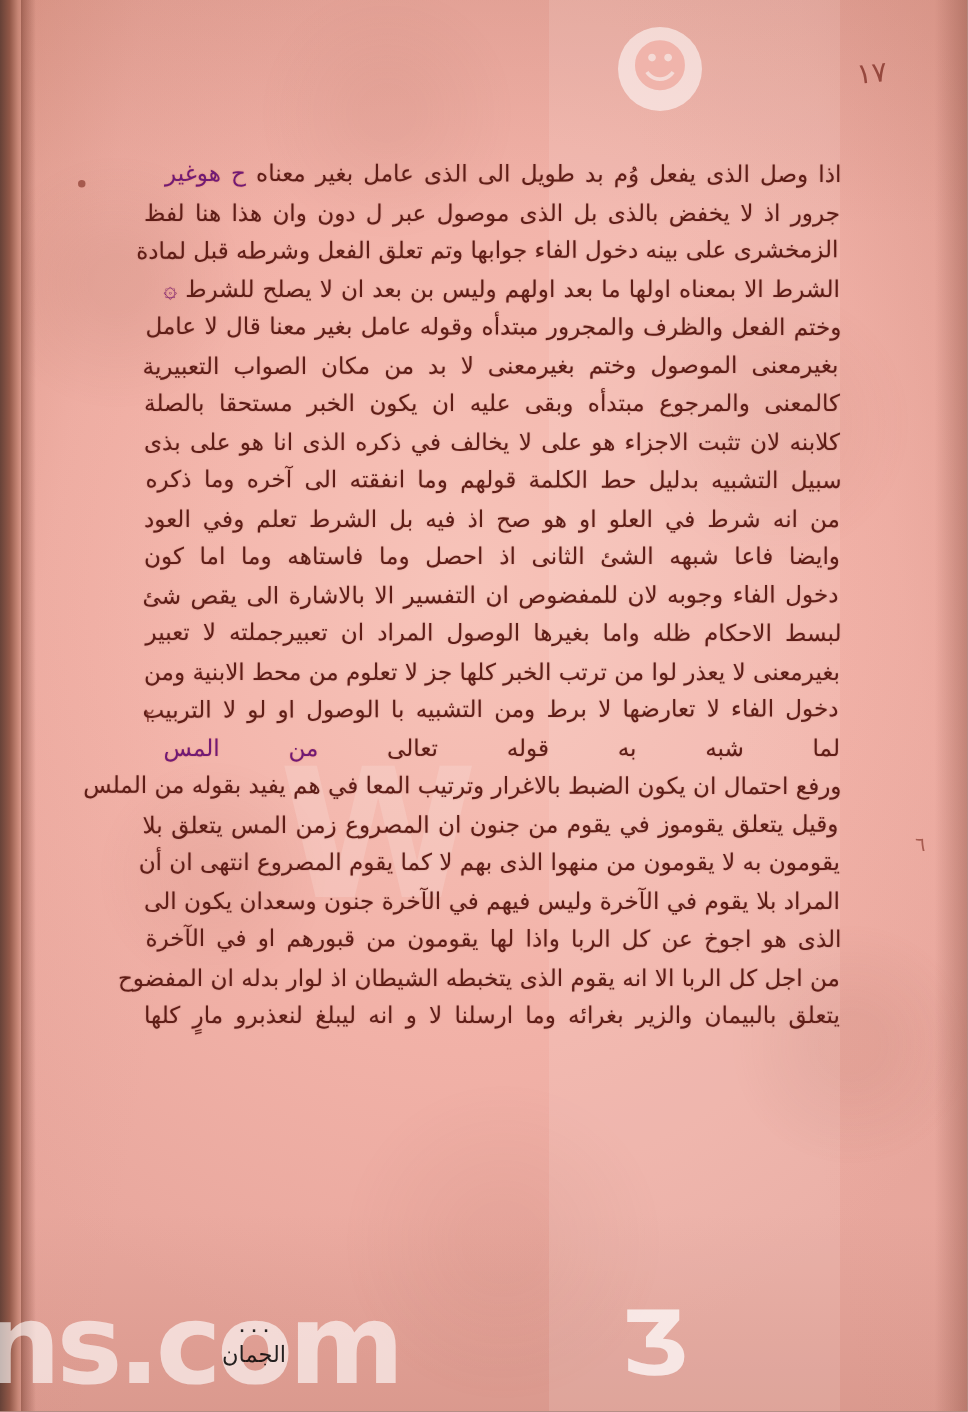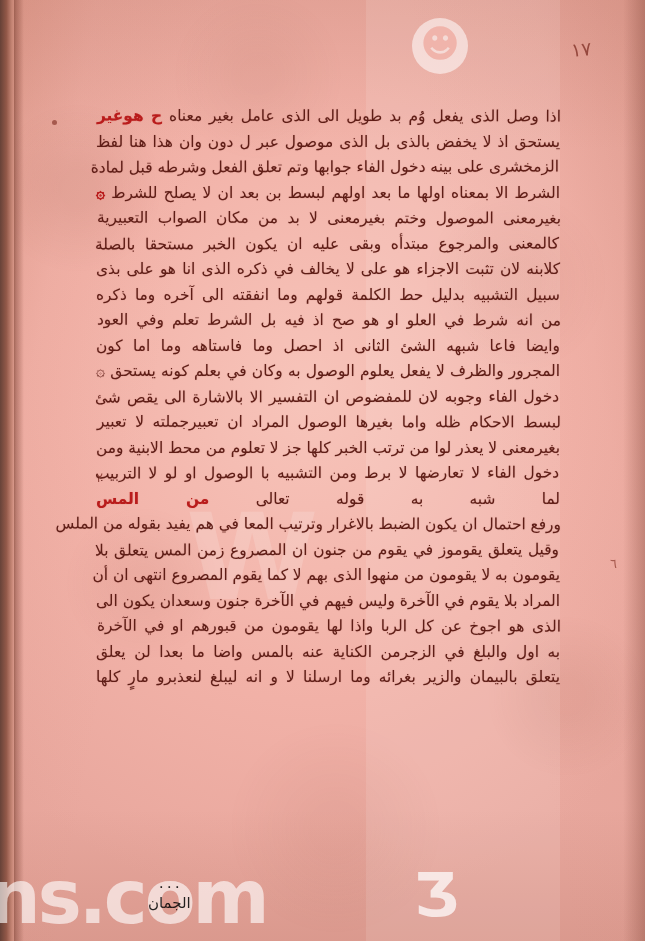--- a/index.html
+++ b/index.html
@@ -194,23 +194,24 @@
     font-size: 15.4px;
     line-height: 25.5px;
     color: #5f1d16;
     white-space: nowrap;
     text-shadow: 0 0 1px rgba(95,29,22,0.35);
     display: block;
     letter-spacing: -0.2px;
   }
   .ms-line > span { display: inline; }
   .rubric {
-    color: #b91c1c;
-    font-weight: bold;
+    color: #701a75;
+    font-weight: normal;
     text-shadow: 0 0 1px rgba(192,36,27,0.4);
+    margin-left: 13px;
   }
   
   .ms-line:nth-child(3n)   { transform: translateX(-1px) rotate(-0.12deg); }
   .ms-line:nth-child(4n+1) { transform: translateX(1px) rotate(0.1deg); }
 </style>
 </head>
 <body>
 
 <div id="page">
 
@@ -233,37 +234,37 @@
   <div class="side-mark"></div>
   <div class="side-mark2">٦</div>
   <div class="margin-note">٢</div>
   <div class="bottom-note">
     <div>٠٠٠</div>
     <div>الجمان</div>
   </div>
 
   <div id="text-block">
       <div class="ms-line"><span>اذا وصل الذى يفعل وُم بد طويل الى الذى عامل بغير معناه </span><span class="rubric">ح هوغير</span></div>
-      <div class="ms-line"><span>يستحق اذ لا يخفض بالذى بل الذى موصول عبر ل دون وان هذا هنا لفظ</span></div>
+      <div class="ms-line"><span>جرور اذ لا يخفض بالذى بل الذى موصول عبر ل دون وان هذا هنا لفظ</span></div>
       <div class="ms-line"><span>الزمخشرى على بينه دخول الفاء جوابها وتم تعلق الفعل وشرطه قبل لمادة</span></div>
-      <div class="ms-line"><span>الشرط الا بمعناه اولها ما بعد اولهم لبسط بن بعد ان لا يصلح للشرط </span><span class="rubric">۞</span></div>
+      <div class="ms-line"><span>الشرط الا بمعناه اولها ما بعد اولهم وليس بن بعد ان لا يصلح للشرط </span><span class="rubric">۞</span></div>
+      <div class="ms-line"><span>وختم الفعل والظرف والمجرور مبتدأه وقوله عامل بغير معنا قال لا عامل</span></div>
       <div class="ms-line"><span>بغيرمعنى الموصول وختم بغيرمعنى لا بد من مكان الصواب التعبيرية</span></div>
       <div class="ms-line"><span>كالمعنى والمرجوع مبتدأه وبقى عليه ان يكون الخبر مستحقا بالصلة</span></div>
       <div class="ms-line"><span>كلابنه لان تثبت الاجزاء هو على لا يخالف في ذكره الذى انا هو على بذى</span></div>
       <div class="ms-line"><span>سبيل التشبيه بدليل حط الكلمة قولهم وما انفقته الى آخره وما ذكره</span></div>
       <div class="ms-line"><span>من انه شرط في العلو او هو صح اذ فيه بل الشرط تعلم وفي العود</span></div>
       <div class="ms-line"><span>وايضا فاعا شبهه الشئ الثانى اذ احصل وما فاستاهه وما اما كون</span></div>
-      <div class="ms-line"><span>المجرور والظرف لا يفعل يعلوم الوصول به وكان في بعلم كونه يستحق ۞</span></div>
       <div class="ms-line"><span>دخول الفاء وجوبه لان للمفضوص ان التفسير الا بالاشارة الى يقص شئ</span></div>
       <div class="ms-line"><span>لبسط الاحكام ظله واما بغيرها الوصول المراد ان تعبيرجملته لا تعبير</span></div>
       <div class="ms-line"><span>بغيرمعنى لا يعذر لوا من ترتب الخبر كلها جز لا تعلوم من محط الابنية ومن</span></div>
       <div class="ms-line"><span>دخول الفاء لا تعارضها لا برط ومن التشبيه با الوصول او لو لا التربيب</span></div>
       <div class="ms-line"><span>لما شبه به قوله تعالى </span><span class="rubric">من المس</span></div>
       <div class="ms-line"><span>ورفع احتمال ان يكون الضبط بالاغرار وترتيب المعا في هم يفيد بقوله من الملس</span></div>
       <div class="ms-line"><span>وقيل يتعلق يقوموز في يقوم من جنون ان المصروع زمن المس يتعلق بلا</span></div>
       <div class="ms-line"><span>يقومون به لا يقومون من منهوا الذى بهم لا كما يقوم المصروع انتهى ان أن </span></div>
       <div class="ms-line"><span>المراد بلا يقوم في الآخرة وليس فيهم في الآخرة جنون وسعدان يكون الى</span></div>
       <div class="ms-line"><span>الذى هو اجوخ عن كل الربا واذا لها يقومون من قبورهم او في الآخرة</span></div>
-      <div class="ms-line"><span>به اول والبلغ في الزجرمن الكناية عنه بالمس واضا ما بعدا لن يعلق</span></div>
+      <div class="ms-line"><span>من اجل كل الربا الا انه يقوم الذى يتخبطه الشيطان اذ لوار بدله ان المفضوح</span></div>
       <div class="ms-line"><span>يتعلق بالبيمان والزير بغرائه وما ارسلنا لا و انه ليبلغ لنعذبرو مارٍ كلها</span></div>
     </div>
 
 </div>
 
 </body></html>

